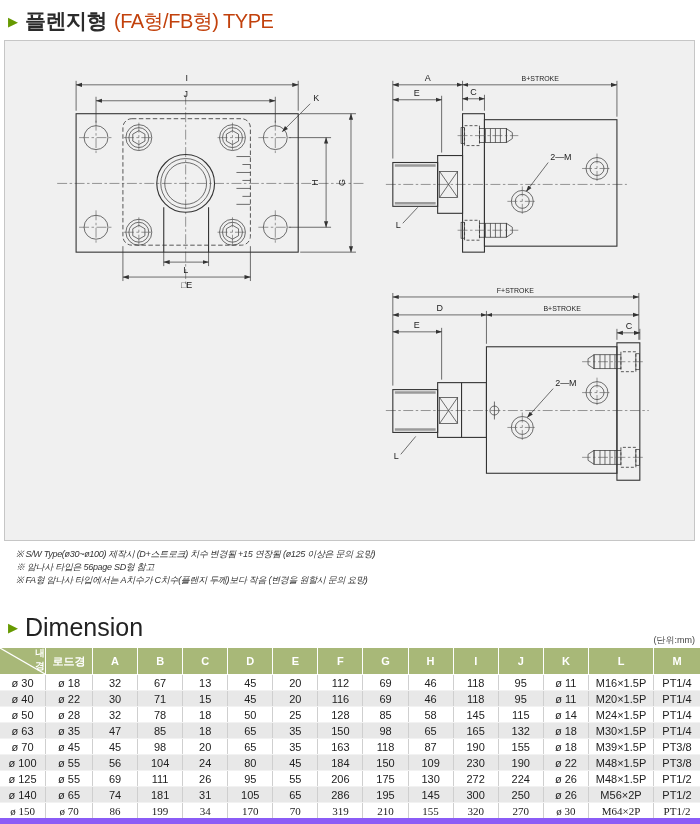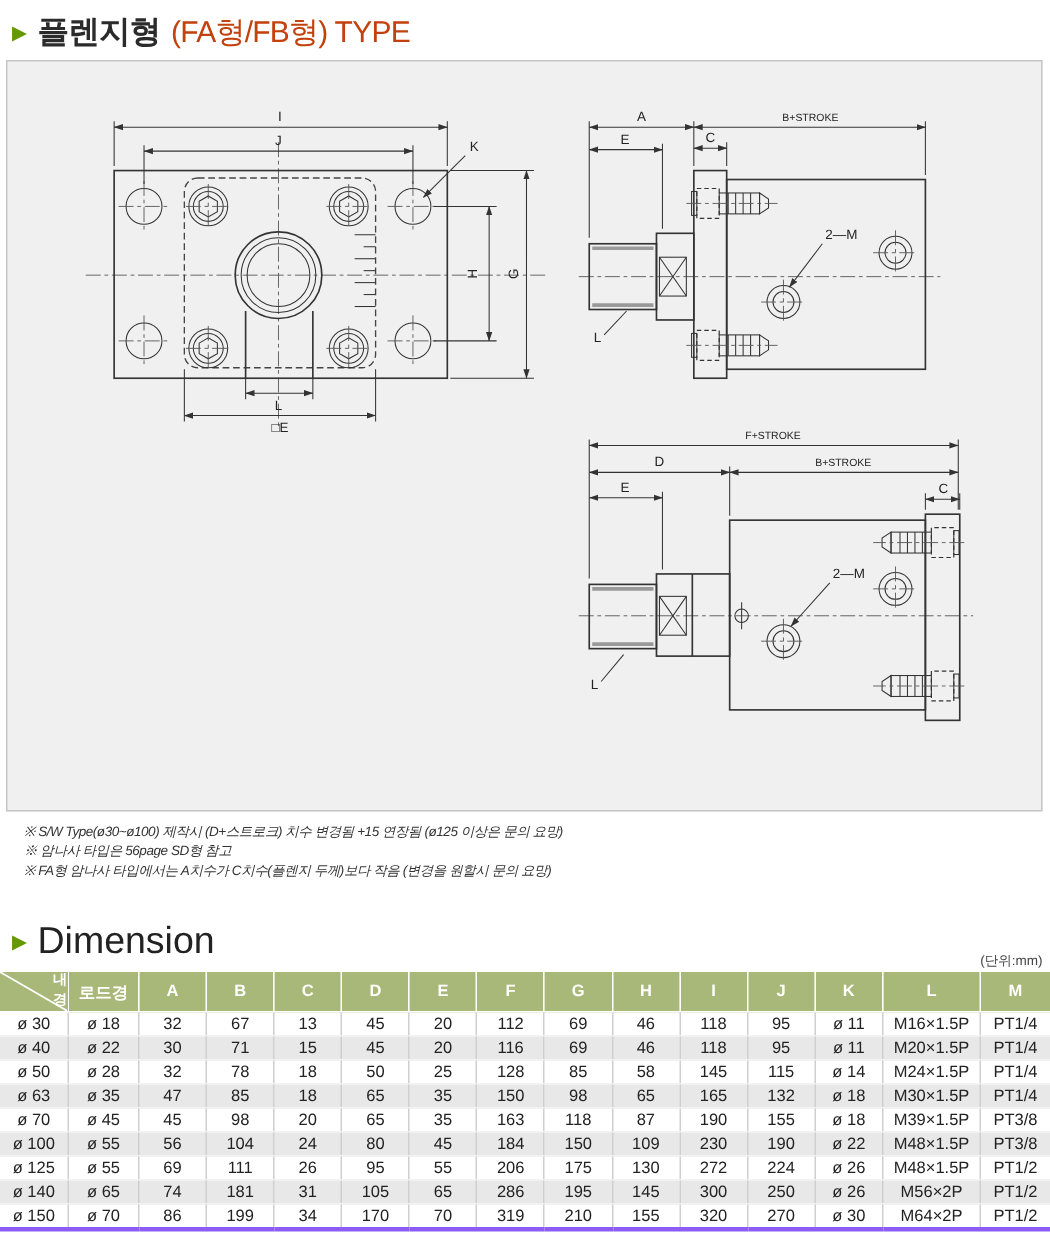--- a/index.html
+++ b/index.html
@@ -46,21 +46,21 @@
   #dim-table thead th:nth-child(1){width:45px;}
   #dim-table thead th:nth-child(2){width:46px;margin-left:40px;}
   #dim-table thead th:nth-child(14){width:64px;}
   #dim-table thead th:nth-child(15){width:46px;}
   #dim-table td{
     font-size:11px;text-align:center;height:15px;padding:0 1px;color:#222;
     border-right:1px solid #cfcfcf;border-bottom:1px solid #f2f2f2;white-space:nowrap;
   }
   #dim-table td:last-child{border-right:none;}
   #dim-table tbody tr:nth-child(even){background:#e8e8e8;}
-  #dim-table tbody tr:last-child td{border-bottom:3px solid #8b5cf6;}
+  #dim-table tbody tr:last-child td{border-bottom:6px solid #8b5cf6;font-family:Liberation Serif, serif;}
   
   th.corner{position:relative;overflow:hidden;}
   th.corner svg{position:absolute;left:0;top:0;width:100%;height:100%;}
   th.corner .ct{position:absolute;top:1px;right:4px;font-size:15px;font-weight:bold;color:#fff;margin-top:41px;}
   th.corner .cb{position:absolute;bottom:1px;left:3px;font-size:9.5px;font-weight:bold;color:#fff;padding-left:32px;}
 </style>
 </head>
 <body>
 
 <div class="sec-title" id="main-title">

